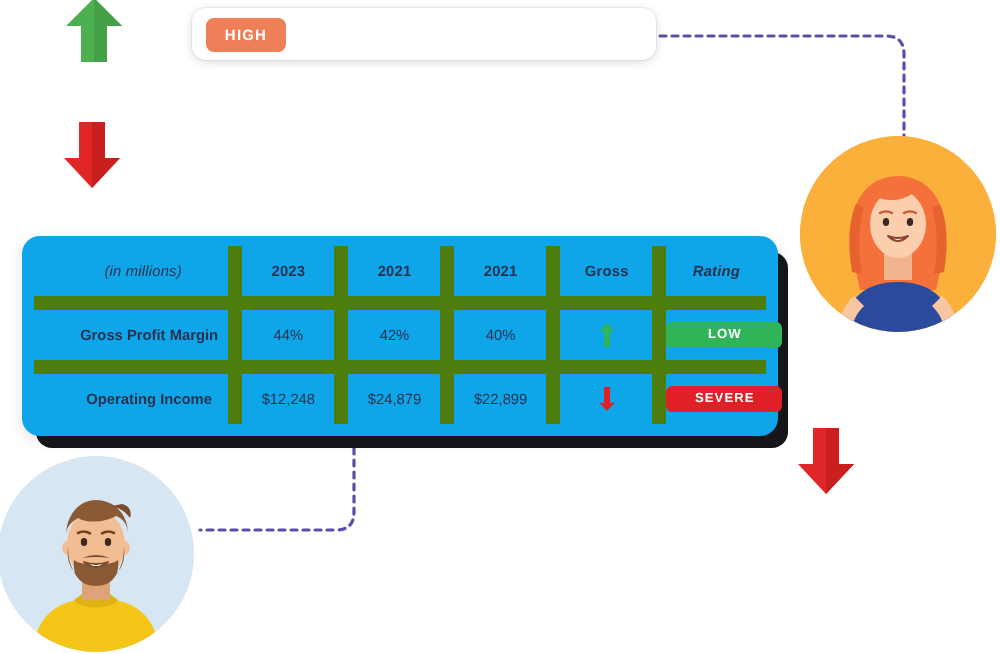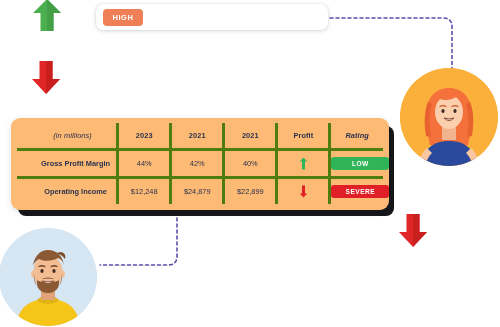--- a/index.html
+++ b/index.html
@@ -58,33 +58,33 @@
   .big-arrow { position: absolute; }
   #arrow-up-green   { left: 32px; top: -2px;  width: 30px; height: 34px; }
   #arrow-down-red-1 { left: 31px; top: 60px;  width: 30px; height: 35px; }
   #arrow-down-red-2 { left: 398px; top: 213px; width: 30px; height: 35px; }
 
   
   #table-card {
     position: absolute;
     left: 11px; top: 118px;
     width: 378px;
-    background: #fdba74;
+    background: #0ea5e9;
     border-radius: 9px;
     box-shadow: 6px 7px 0 -1px #15161a, 0 2px 7px rgba(20,25,60,.12);
     padding: 5px 6px 6px 6px;
     box-sizing: border-box;
   }
   table#financial-table {
     width: 100%;
     border-collapse: collapse;
     table-layout: fixed;
   }
   #financial-table td, #financial-table th {
-    border: 3px solid #4d7c0f;
+    border: 7px solid #4d7c0f;
     padding: 0;
     height: 25px;
     vertical-align: middle;
     text-align: center;
     font-size: 7.4px;
     color: #2b3250;
   }
   
   #financial-table thead th { border-top: none; font-weight: bold; letter-spacing: .1px; }
   #financial-table thead th:first-child { border-left: none; }
@@ -175,21 +175,21 @@
       <col style="width:14.5%">
         <col style="width:14.5%">
         <col style="width:14.5%">
     </colgroup>
     <thead>
       <tr>
         <th class="col-label">(in millions)</th>
         <th>2023</th>
         <th>2021</th>
         <th>2021</th>
-        <th>Profit</th>
+        <th>Gross</th>
         <th>Rating</th>
       </tr>
     </thead>
     <tbody>
       <tr>
         <td class="row-label">Gross Profit Margin</td>
         <td class="cell-value">44%</td>
         <td class="cell-value">42%</td>
         <td class="cell-value">40%</td>
         <td>

